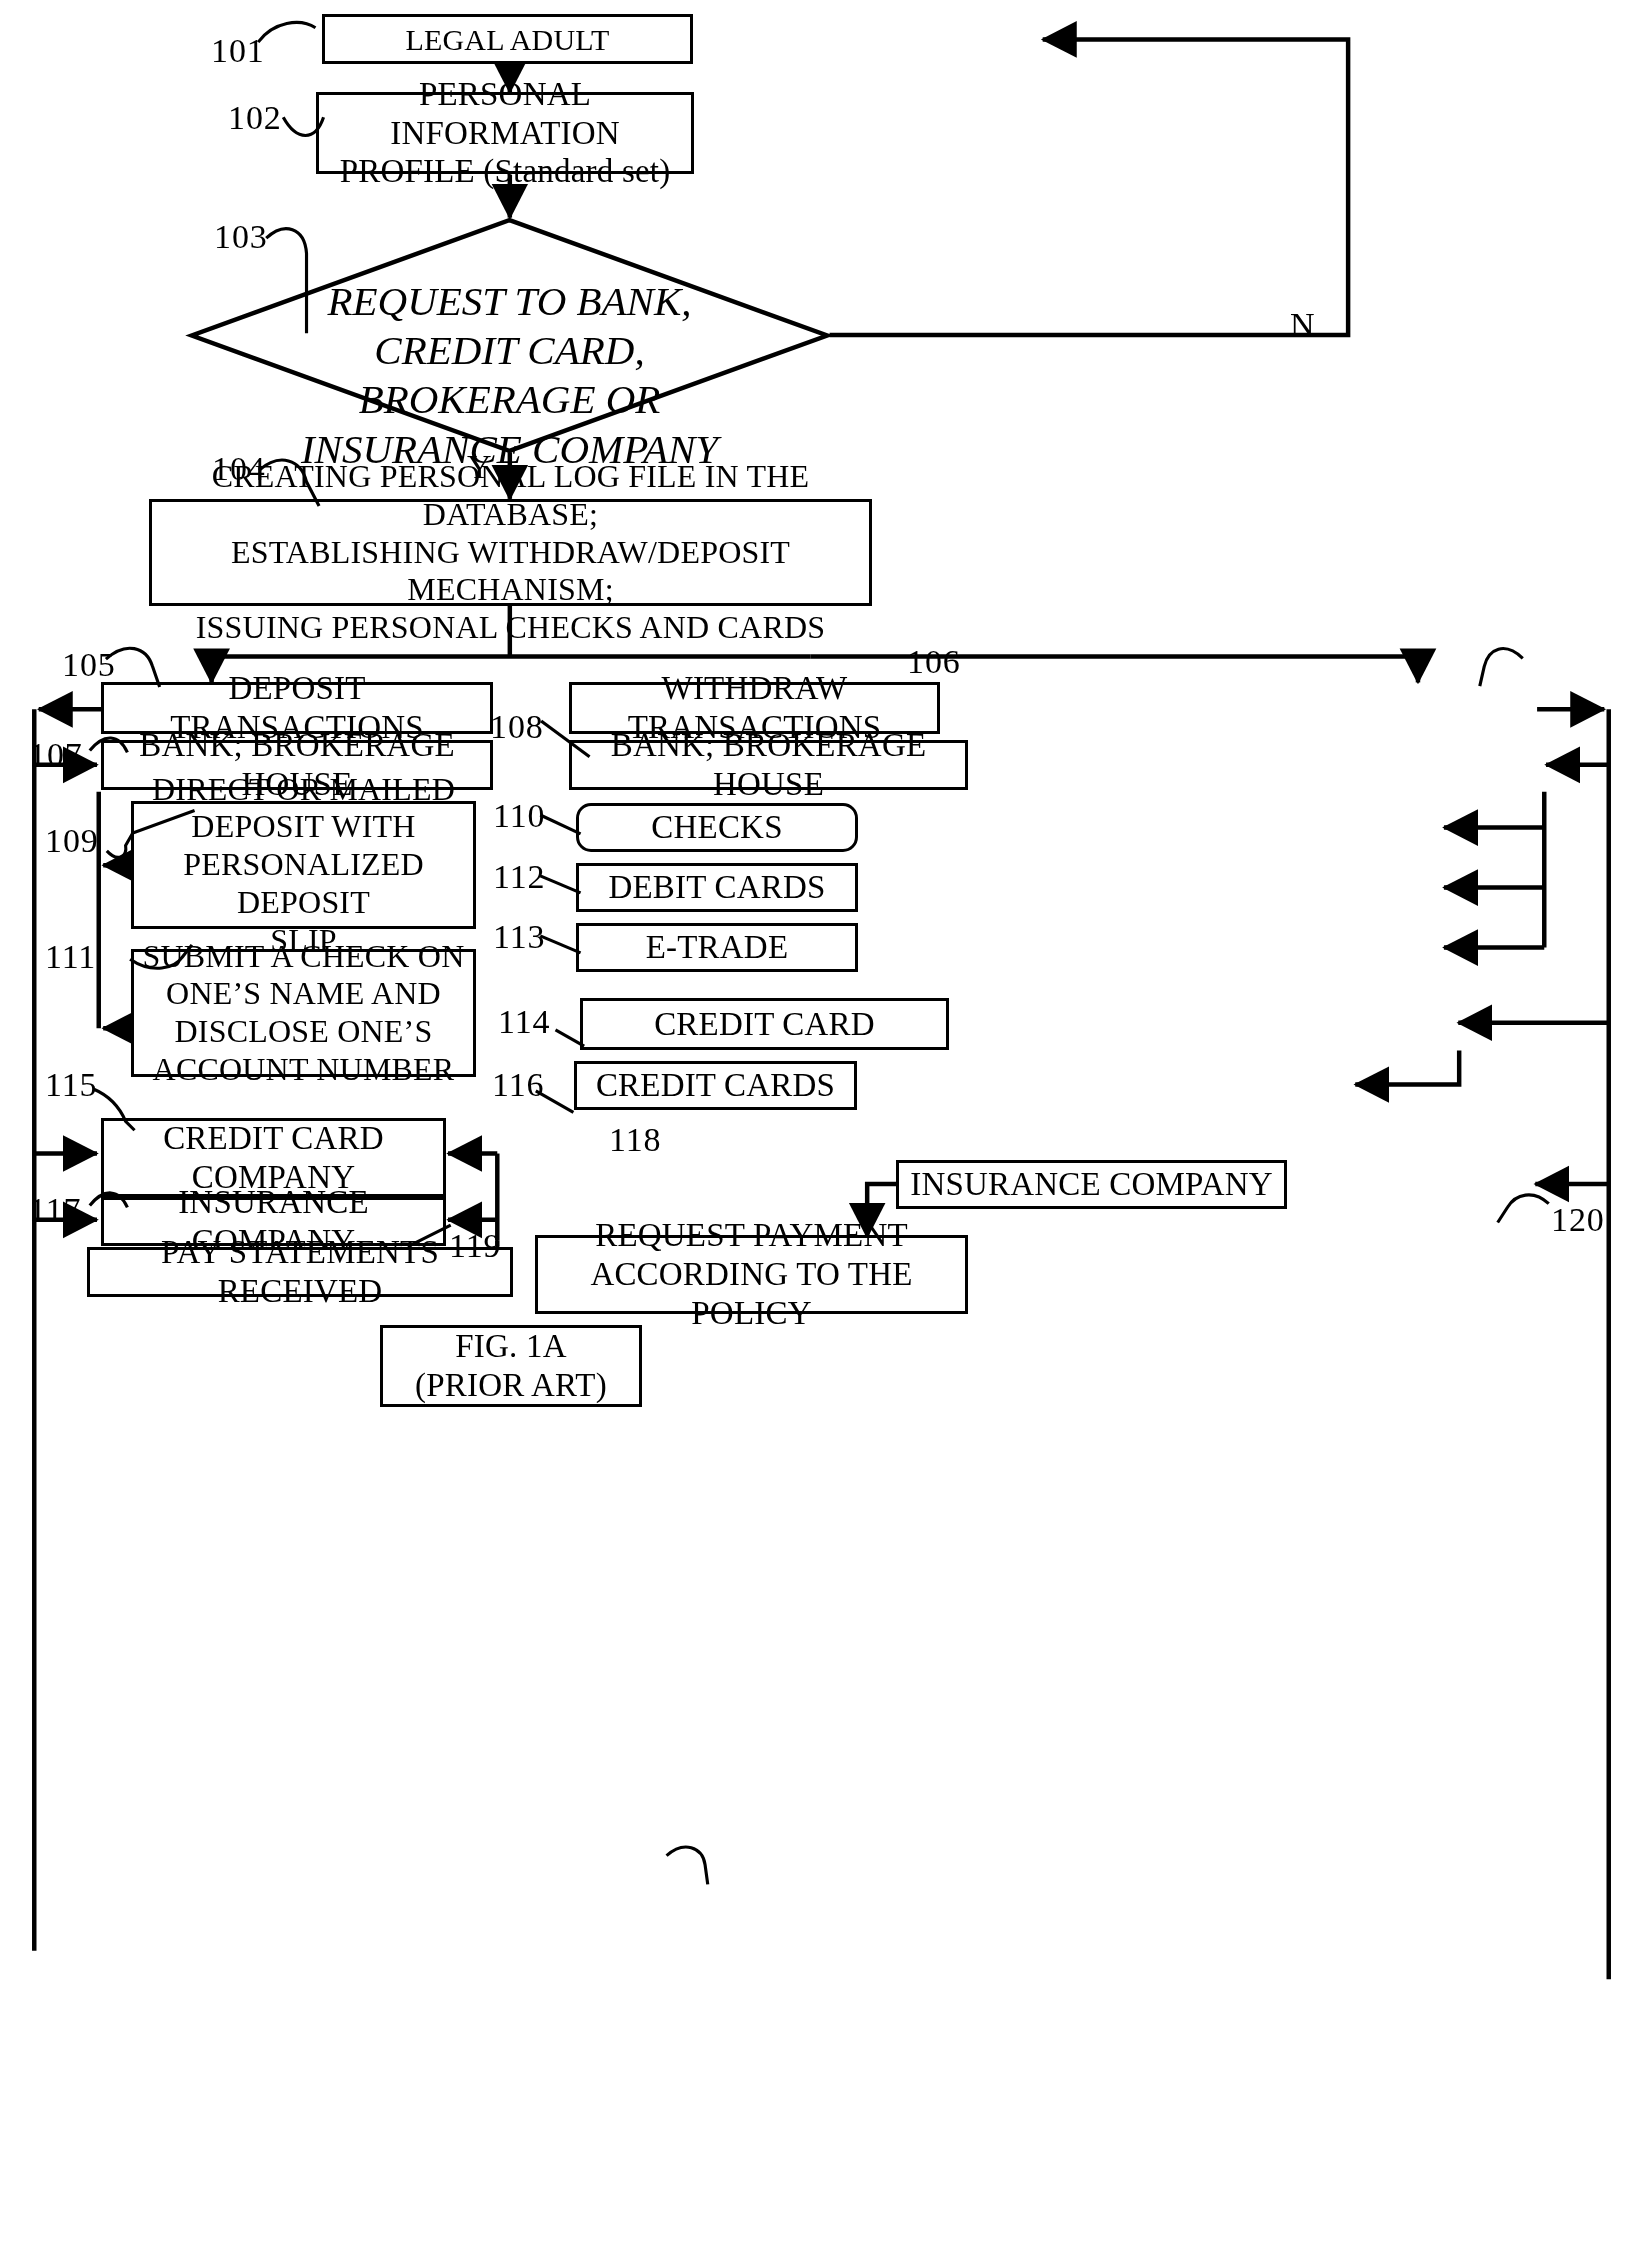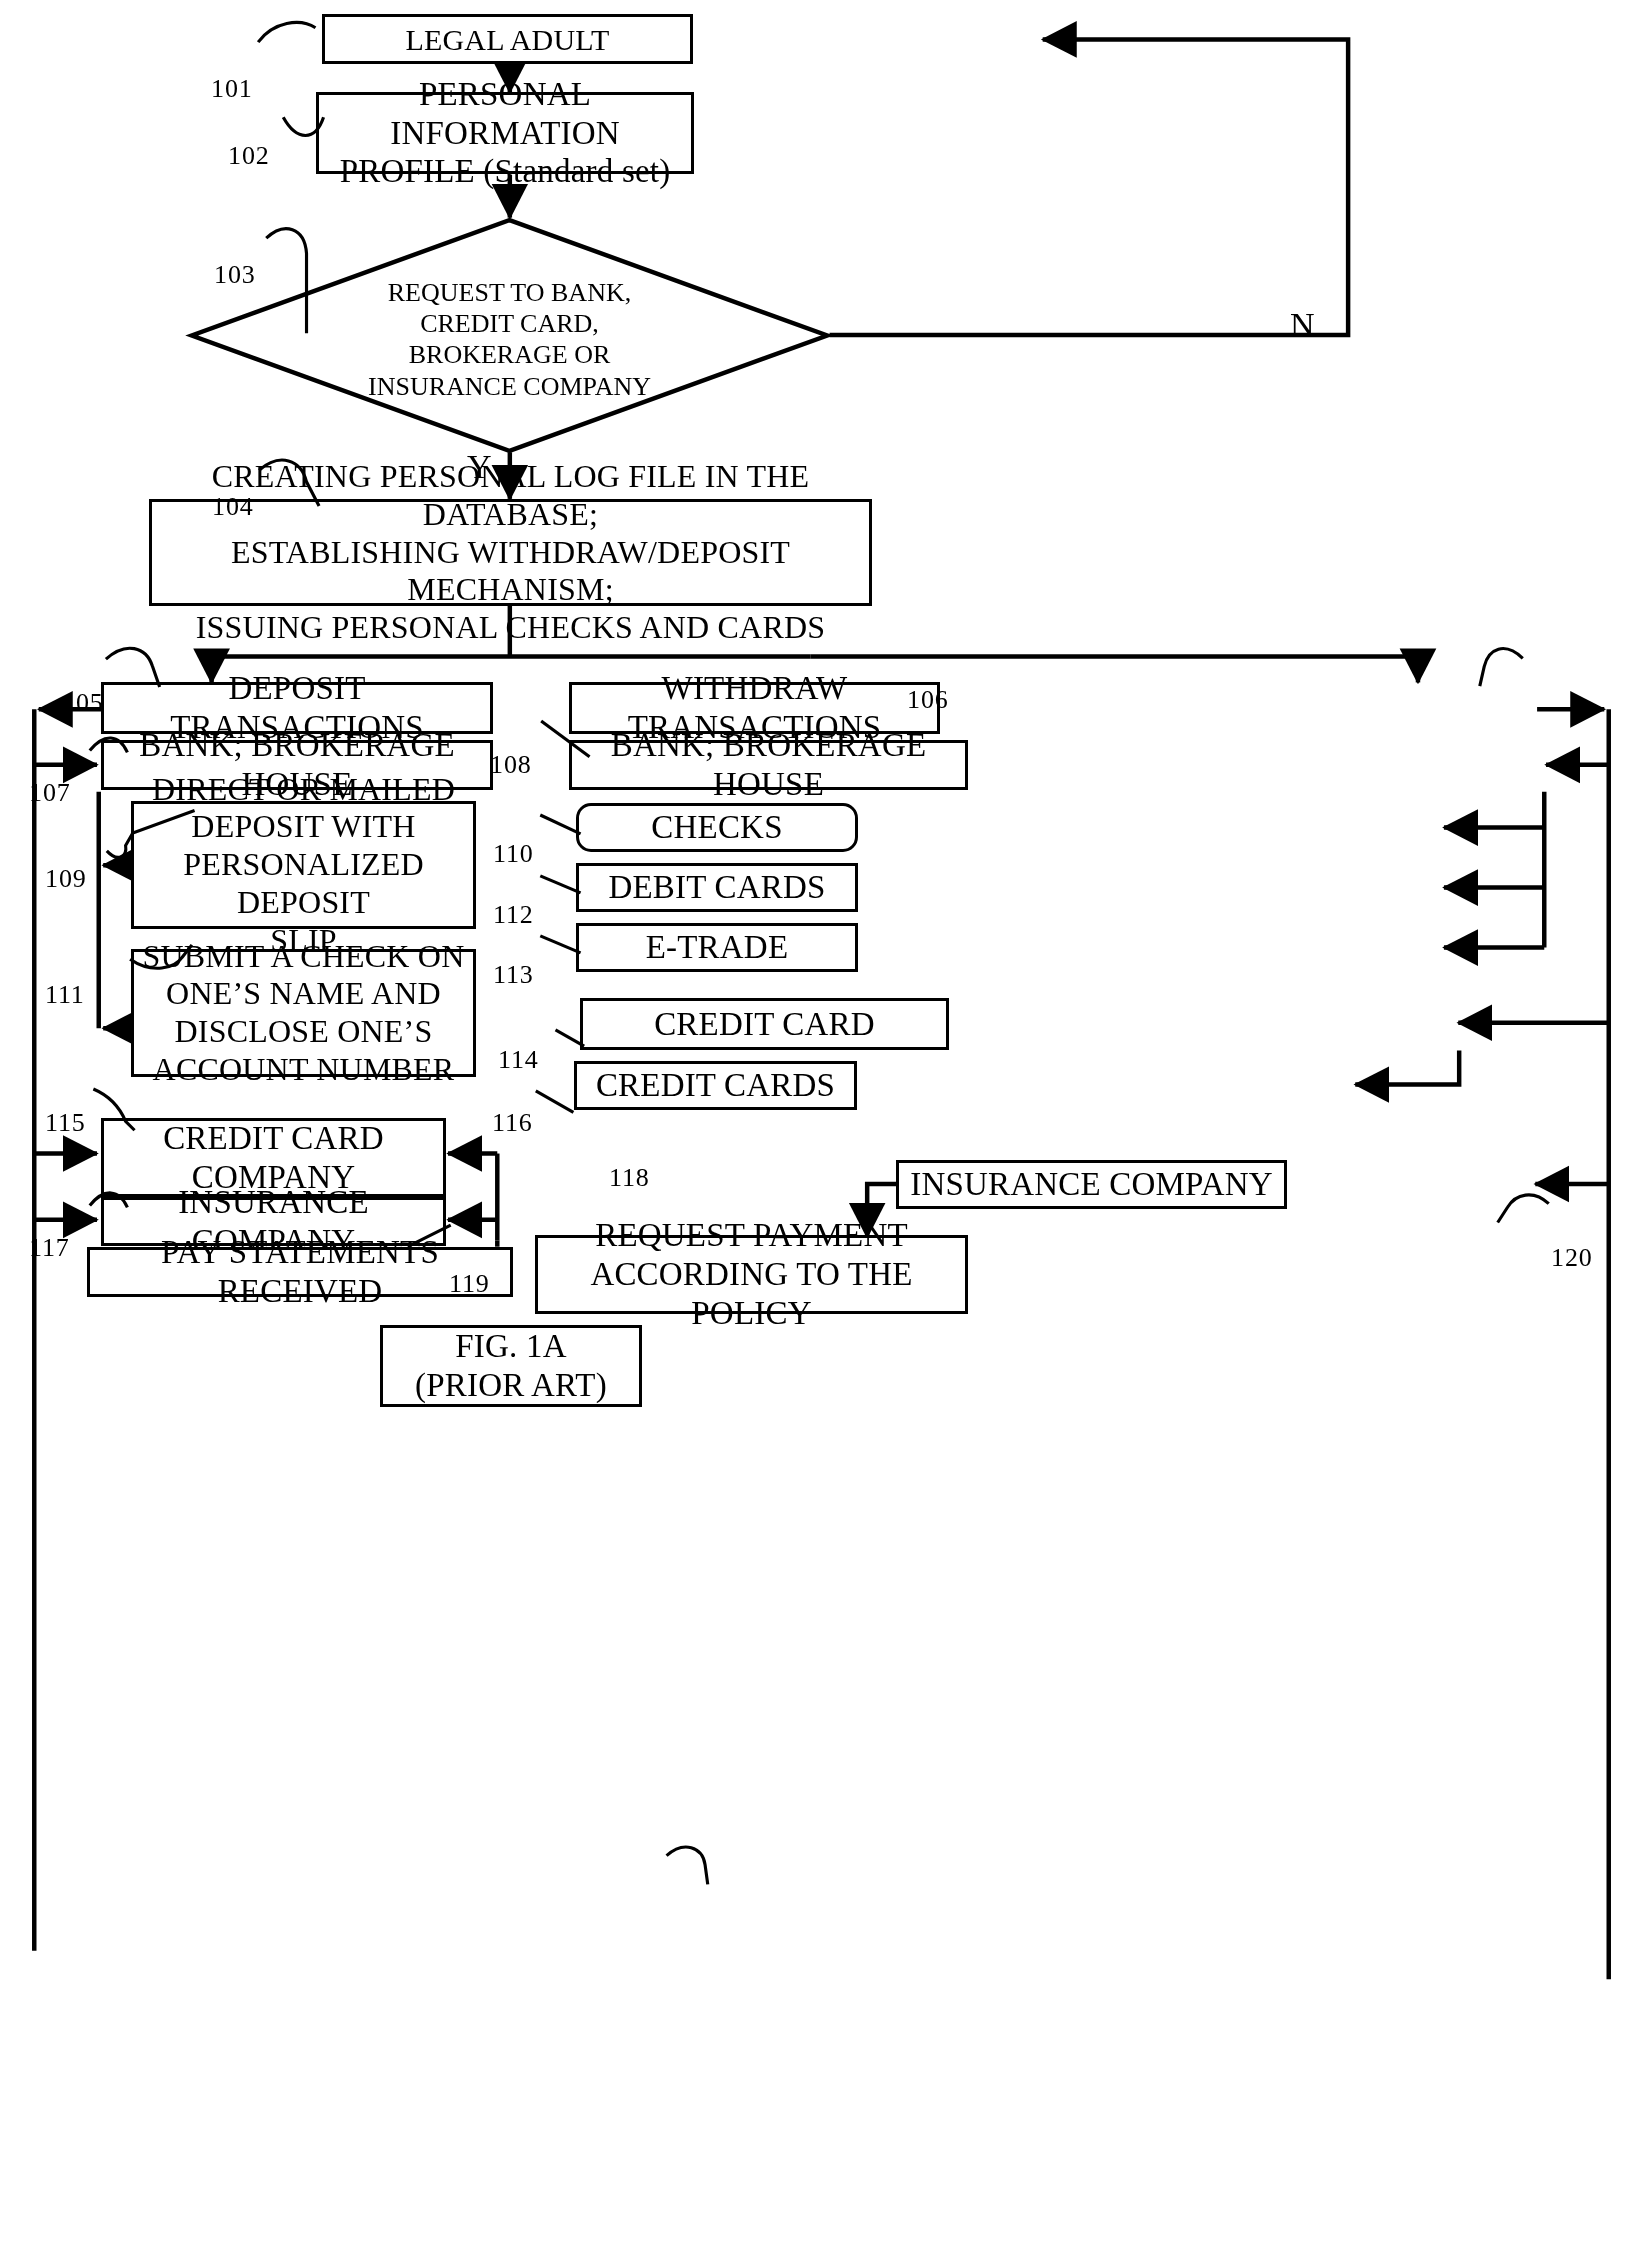--- a/index.html
+++ b/index.html
@@ -39,33 +39,33 @@
   
   .diamond-wrap {
     position: absolute;
     z-index: 4;
   }
   .diamond-wrap svg { display: block; overflow: visible; }
   .diamond-label {
     position: absolute;
     width: 100%;
     text-align: center;
-    font-size: 26px;
+    font-size: 41px;
     line-height: 1.2;
     z-index: 6;
+    font-style: italic;
   }
 
   
   .ref {
     position: absolute;
-    font-size: 26px;
+    font-size: 34px;
     letter-spacing: 0.9px;
     z-index: 8;
     white-space: nowrap;
-    margin-top: 42px;
   }
 
   
   .branch {
     position: absolute;
     font-size: 34px;
     z-index: 8;
   }
 
   

